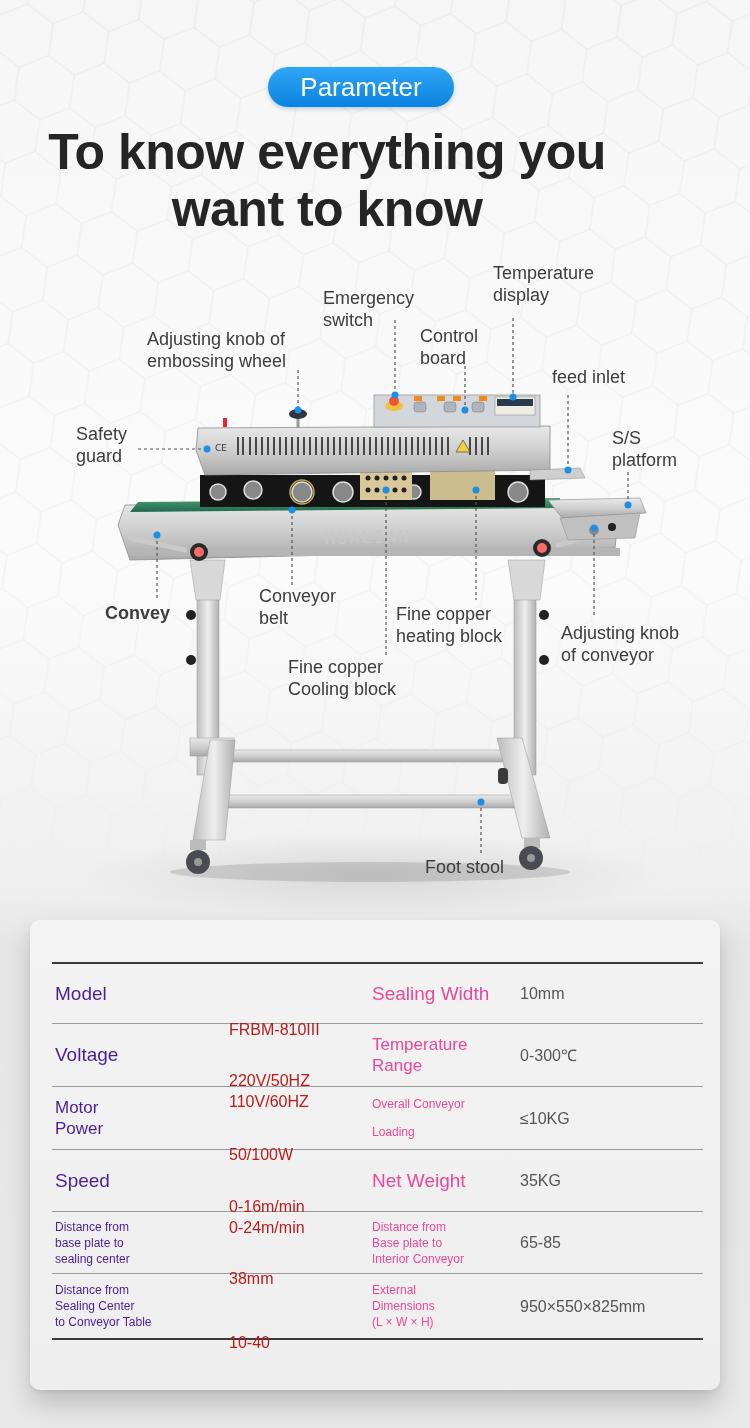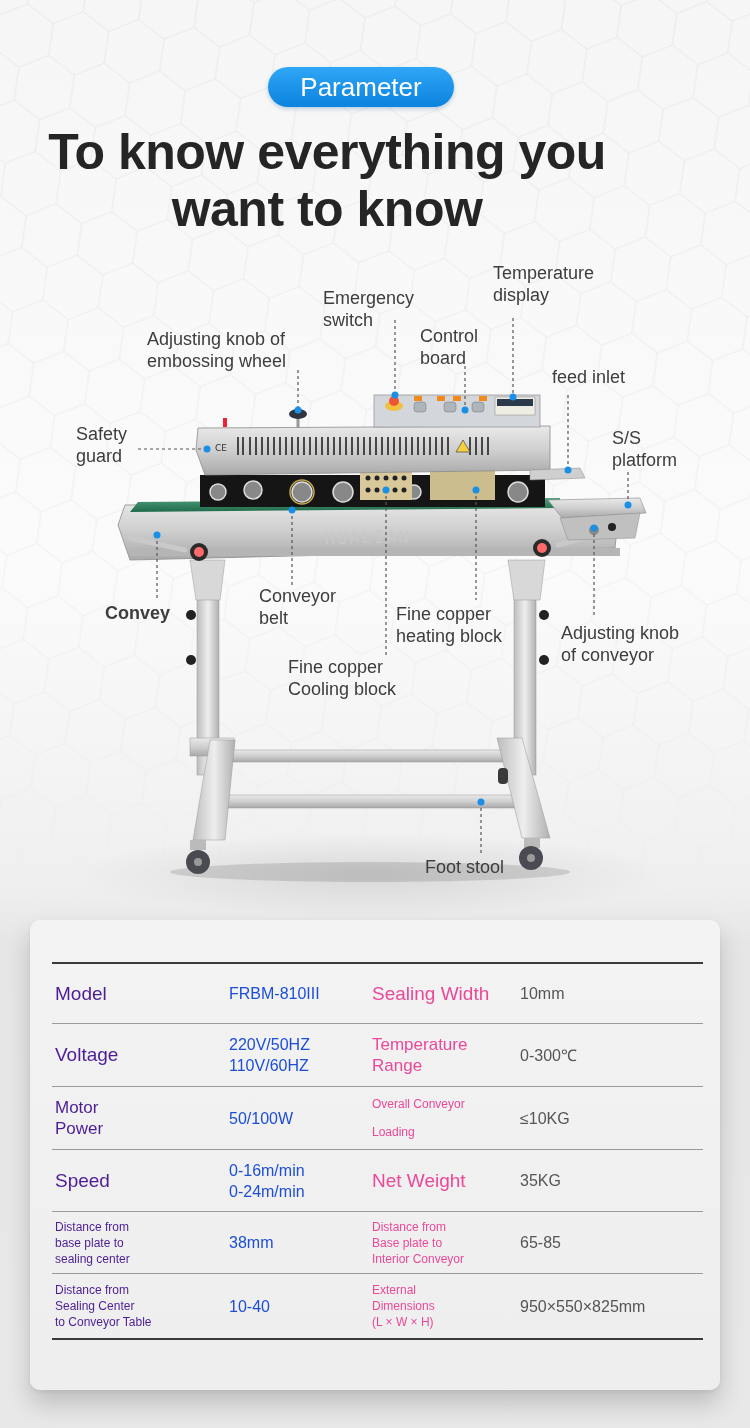--- a/index.html
+++ b/index.html
@@ -44,21 +44,21 @@
     box-shadow:0 14px 24px rgba(0,0,0,0.18), 0 2px 4px rgba(0,0,0,0.06);
   }
   .tbl { position:absolute; left:52px; top:962px; width:651px; }
   .row {
     position:relative; border-bottom:1.5px solid #9a9a9a;
   }
   .row.first { border-top:2.5px solid #3a3a3a; }
   .row.last { border-bottom:2.5px solid #3a3a3a; }
   .cell { position:absolute; top:0; height:100%; display:flex; align-items:center; white-space:pre; }
   .k1 { left:3px; width:170px; color:#4c1d95; font-family:"Liberation Sans", sans-serif; }
-  .v1 { left:177px; width:140px; color:#1d4ed8; font-family:"Liberation Sans", sans-serif; font-size:16px; line-height:21px; }
+  .v1 { left:177px; width:140px; color:#b91c1c; font-family:"Liberation Sans", sans-serif; font-size:16px; line-height:21px;margin-top:36px; }
   .k2 { left:320px; width:150px; color:#ec4899; font-family:"Liberation Sans", sans-serif; }
   .v2 { left:468px; width:190px; color:#555; font-family:"Liberation Sans", sans-serif; font-size:16px; line-height:21px; }
   .fs-lg { font-size:19px; line-height:22px; }
   .fs-md { font-size:17px; line-height:21px; }
   .fs-sm { font-size:12px; line-height:16px; }
 </style>
 </head>
 <body>
 
 <svg class="hexbg" viewBox="0 0 750 900">

